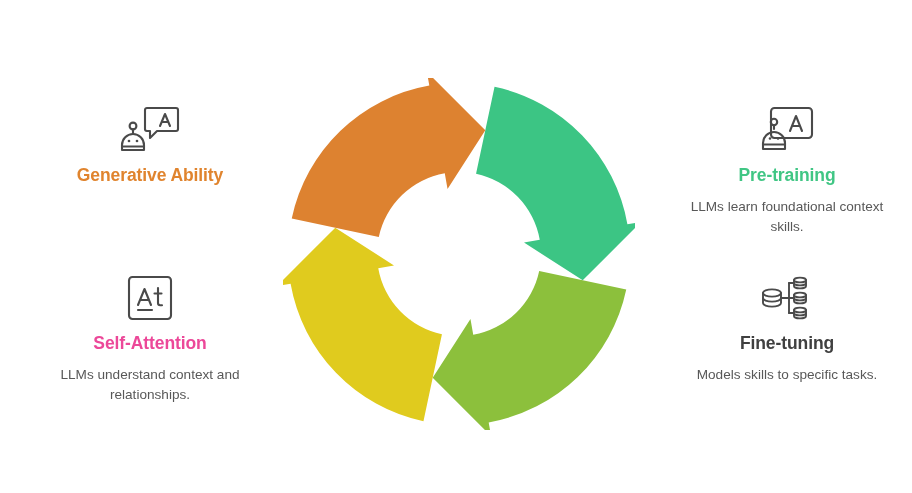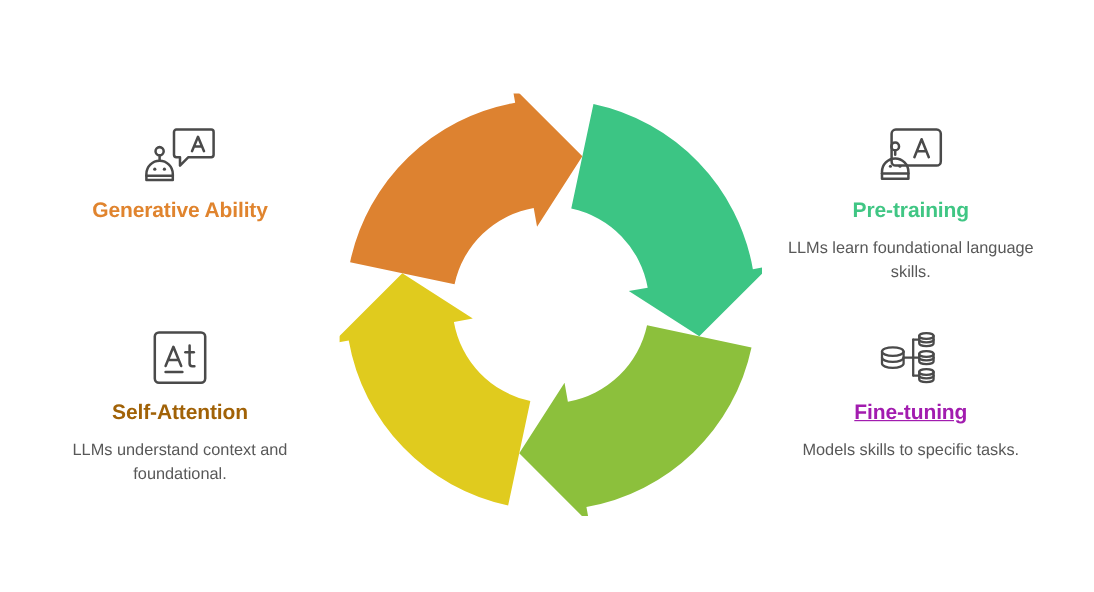--- a/index.html
+++ b/index.html
@@ -20,21 +20,21 @@
     background: #ffffff;
   }
 
   
   .feature {
     position: absolute;
     width: 230px;
     text-align: center;
   }
   .feature.left  { left: 35px; }
-  .feature.right { left: 644px; }
+  .feature.right { left: 672px; }
   .feature.row-top    { top: 104px; }
   .feature.row-bottom { top: 272px; }
 
   .feature-icon {
     height: 52px;
     display: flex;
     align-items: center;
     justify-content: center;
     margin-bottom: 10px;
   }
@@ -93,43 +93,43 @@
         <rect x="4" y="4" width="42" height="42" rx="3.5"></rect>
 
         <path d="M13 32 L19.5 16 L26 32 M15.7 27 H23.3"></path>
 
         <path d="M33 15 V30 a2.2 2.2 0 0 0 2.2 2.2 H37"></path>
         <path d="M29.5 20.5 H36.5"></path>
 
         <path d="M13 37 H27"></path>
       </svg>
     </div>
-    <p class="feature-title" style="color:#a16207;">Self-Attention</p>
-    <p class="feature-desc">LLMs understand context and foundational.</p>
+    <p class="feature-title" style="color:#ec4899;">Self-Attention</p>
+    <p class="feature-desc">LLMs understand context and relationships.</p>
   </div>
 
   <div class="feature right row-top">
     <div class="feature-icon">
       <svg width="56" height="50" viewBox="0 0 56 50" fill="none" stroke="#4A4A4A" stroke-width="2.1" stroke-linecap="round" stroke-linejoin="round">
 
         <rect x="12" y="3" width="41" height="30" rx="3.5"></rect>
 
         <path d="M31 26 L37 11 L43 26 M33.4 21 H40.6"></path>
 
         <circle cx="15" cy="17" r="3.2"></circle>
         <path d="M15 20.2 V24"></path>
 
         <path d="M4 38 a11 11 0 0 1 22 0 v6 H4 Z"></path>
         <path d="M4 39.5 H26"></path>
         <circle cx="11" cy="33.5" r="1.3" fill="#4A4A4A" stroke="none"></circle>
         <circle cx="19" cy="33.5" r="1.3" fill="#4A4A4A" stroke="none"></circle>
       </svg>
     </div>
     <p class="feature-title" style="color:#40C684;">Pre-training</p>
-    <p class="feature-desc">LLMs learn foundational language skills.</p>
+    <p class="feature-desc">LLMs learn foundational context skills.</p>
   </div>
 
   <div class="feature right row-bottom">
     <div class="feature-icon">
       <svg width="56" height="50" viewBox="0 0 56 50" fill="none" stroke="#4A4A4A" stroke-width="1.9" stroke-linecap="round" stroke-linejoin="round">
 
         <ellipse cx="13" cy="20" rx="9" ry="3.6"></ellipse>
         <path d="M4 20 V30 a9 3.6 0 0 0 18 0 V20"></path>
         <path d="M4 25 a9 3.6 0 0 0 18 0"></path>
 
@@ -145,21 +145,21 @@
 
         <ellipse cx="41" cy="22" rx="6" ry="2.4"></ellipse>
         <path d="M35 22 V28 a6 2.4 0 0 0 12 0 V22"></path>
         <path d="M35 25 a6 2.4 0 0 0 12 0"></path>
 
         <ellipse cx="41" cy="37" rx="6" ry="2.4"></ellipse>
         <path d="M35 37 V43 a6 2.4 0 0 0 12 0 V37"></path>
         <path d="M35 40 a6 2.4 0 0 0 12 0"></path>
       </svg>
     </div>
-    <p class="feature-title" style="color:#a21caf;text-decoration:underline;">Fine-tuning</p>
+    <p class="feature-title" style="color:#404040;">Fine-tuning</p>
     <p class="feature-desc">Models skills to specific tasks.</p>
   </div>
 
   <svg id="cycle-wheel" viewBox="0 0 352 352">
     <g id="cycle-segments">
         <path d="M 211.55 8.74 A 171 171 0 0 1 344.40 146.31 L 358.19 143.88 L 299.74 202.30 L 241.00 164.54 L 256.75 161.76 A 82 82 0 0 0 193.05 95.79 Z" fill="#3CC584"></path>
         <path d="M 343.26 211.55 A 171 171 0 0 1 205.69 344.40 L 208.12 358.19 L 149.70 299.74 L 187.46 241.00 L 190.24 256.75 A 82 82 0 0 0 256.21 193.05 Z" fill="#8CC03C"></path>
         <path d="M 140.45 343.26 A 171 171 0 0 1 7.60 205.69 L -6.19 208.12 L 52.26 149.70 L 111.00 187.46 L 95.25 190.24 A 82 82 0 0 0 158.95 256.21 Z" fill="#E0CB1E"></path>
         <path d="M 8.74 140.45 A 171 171 0 0 1 146.31 7.60 L 143.88 -6.19 L 202.30 52.26 L 164.54 111.00 L 161.76 95.25 A 82 82 0 0 0 95.79 158.95 Z" fill="#DD8230"></path>
       </g>

